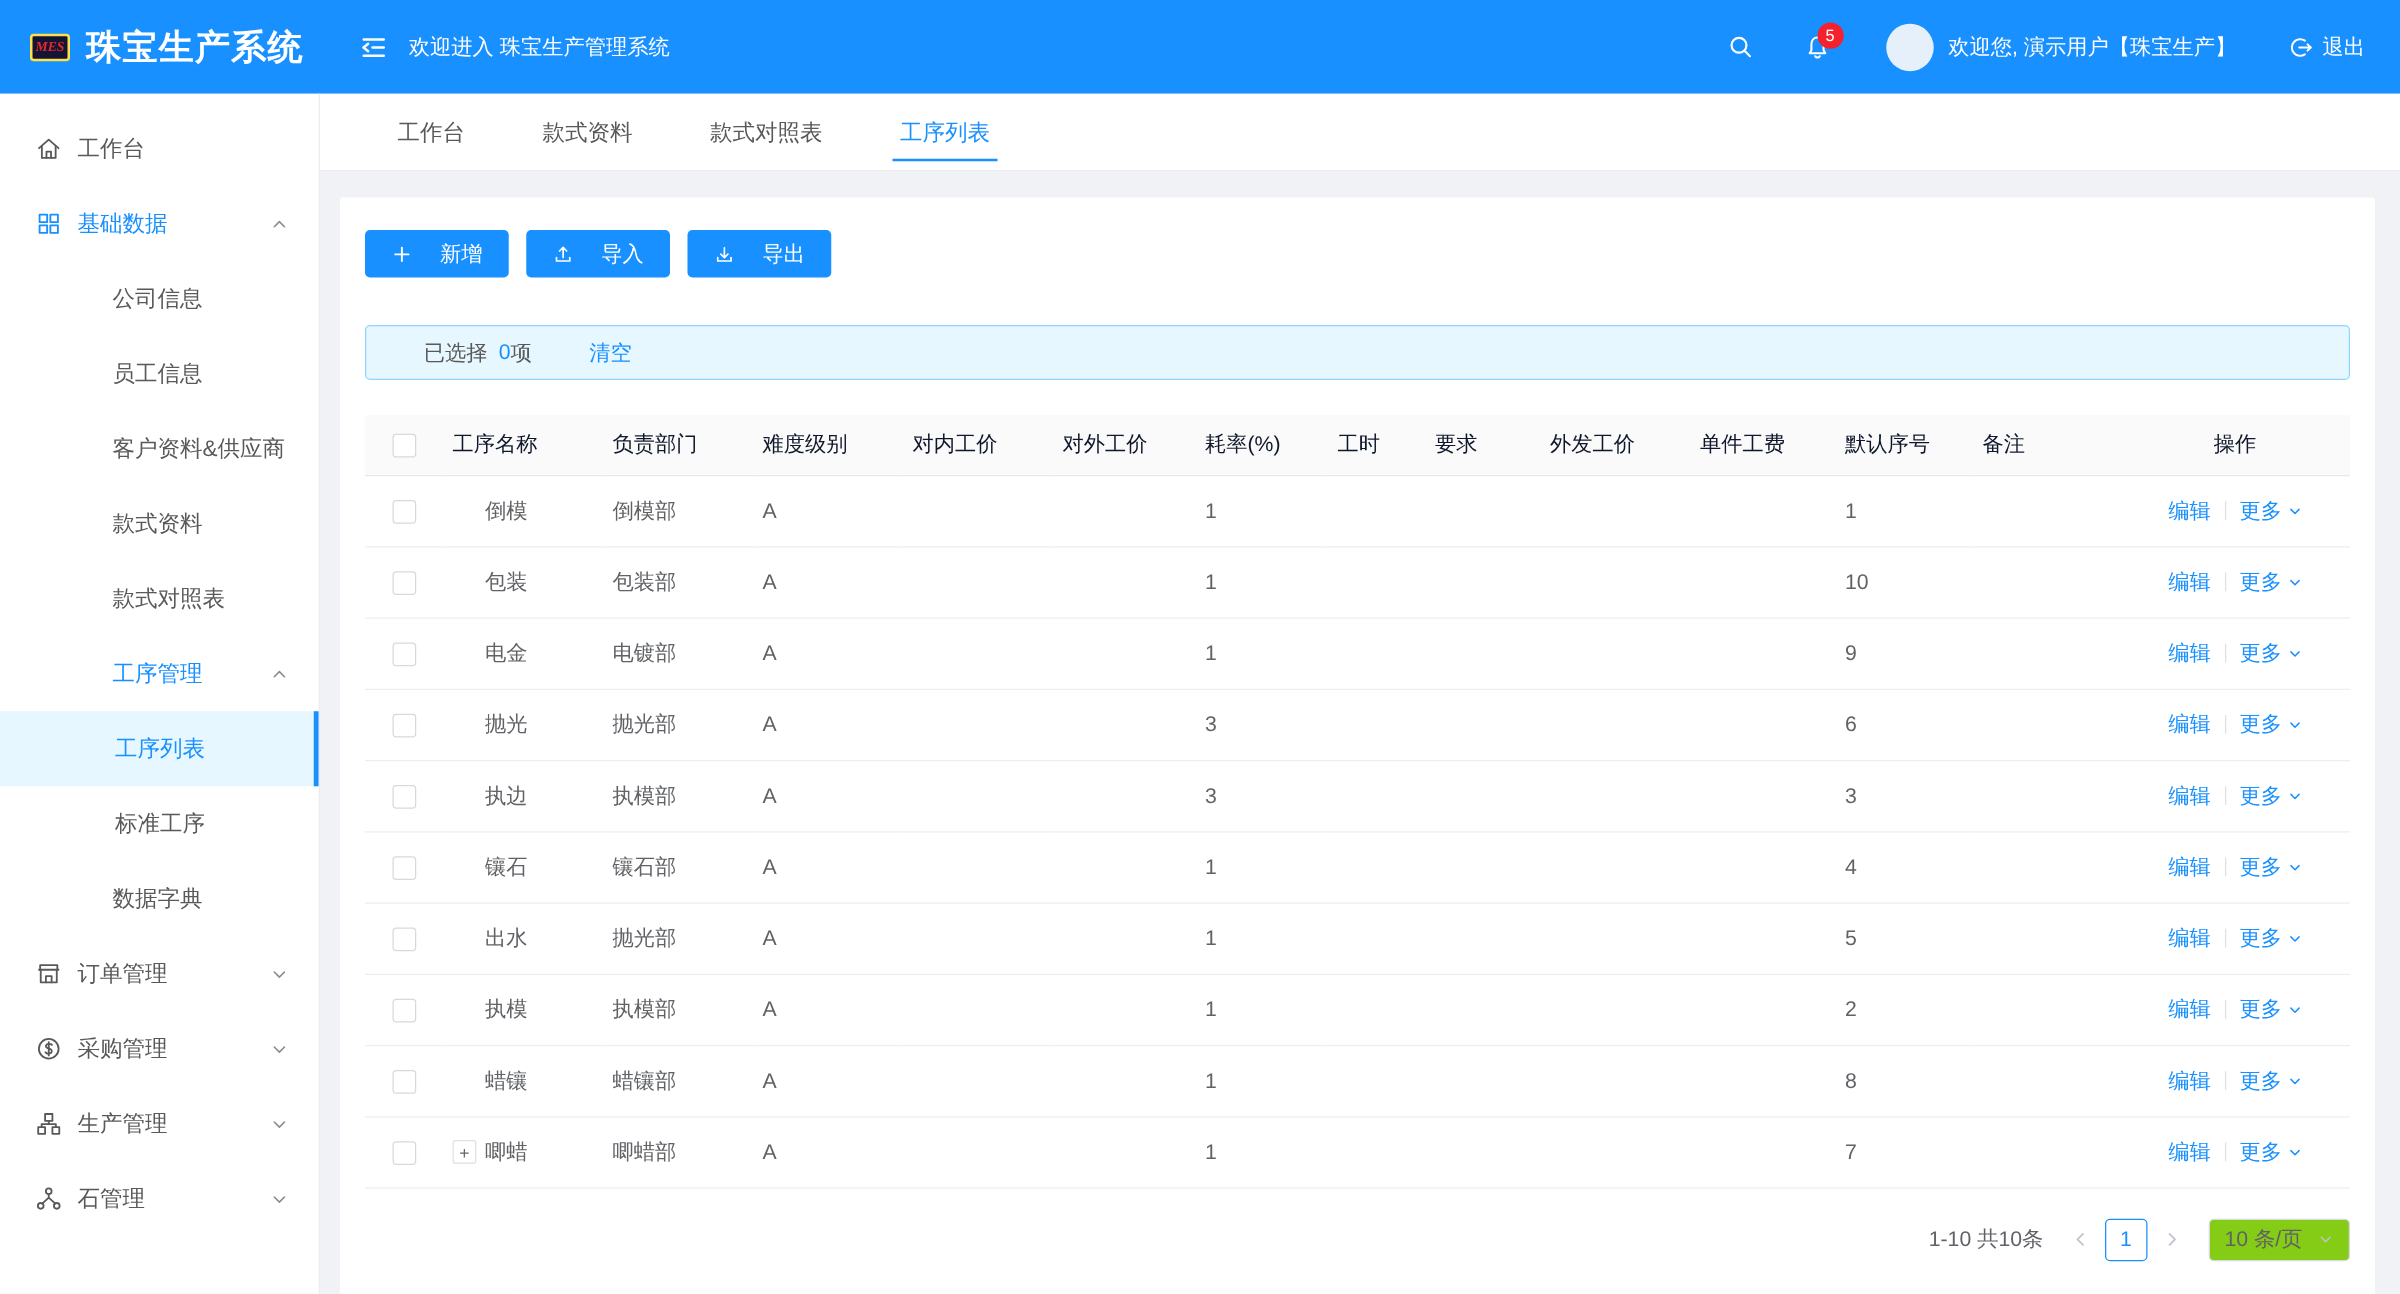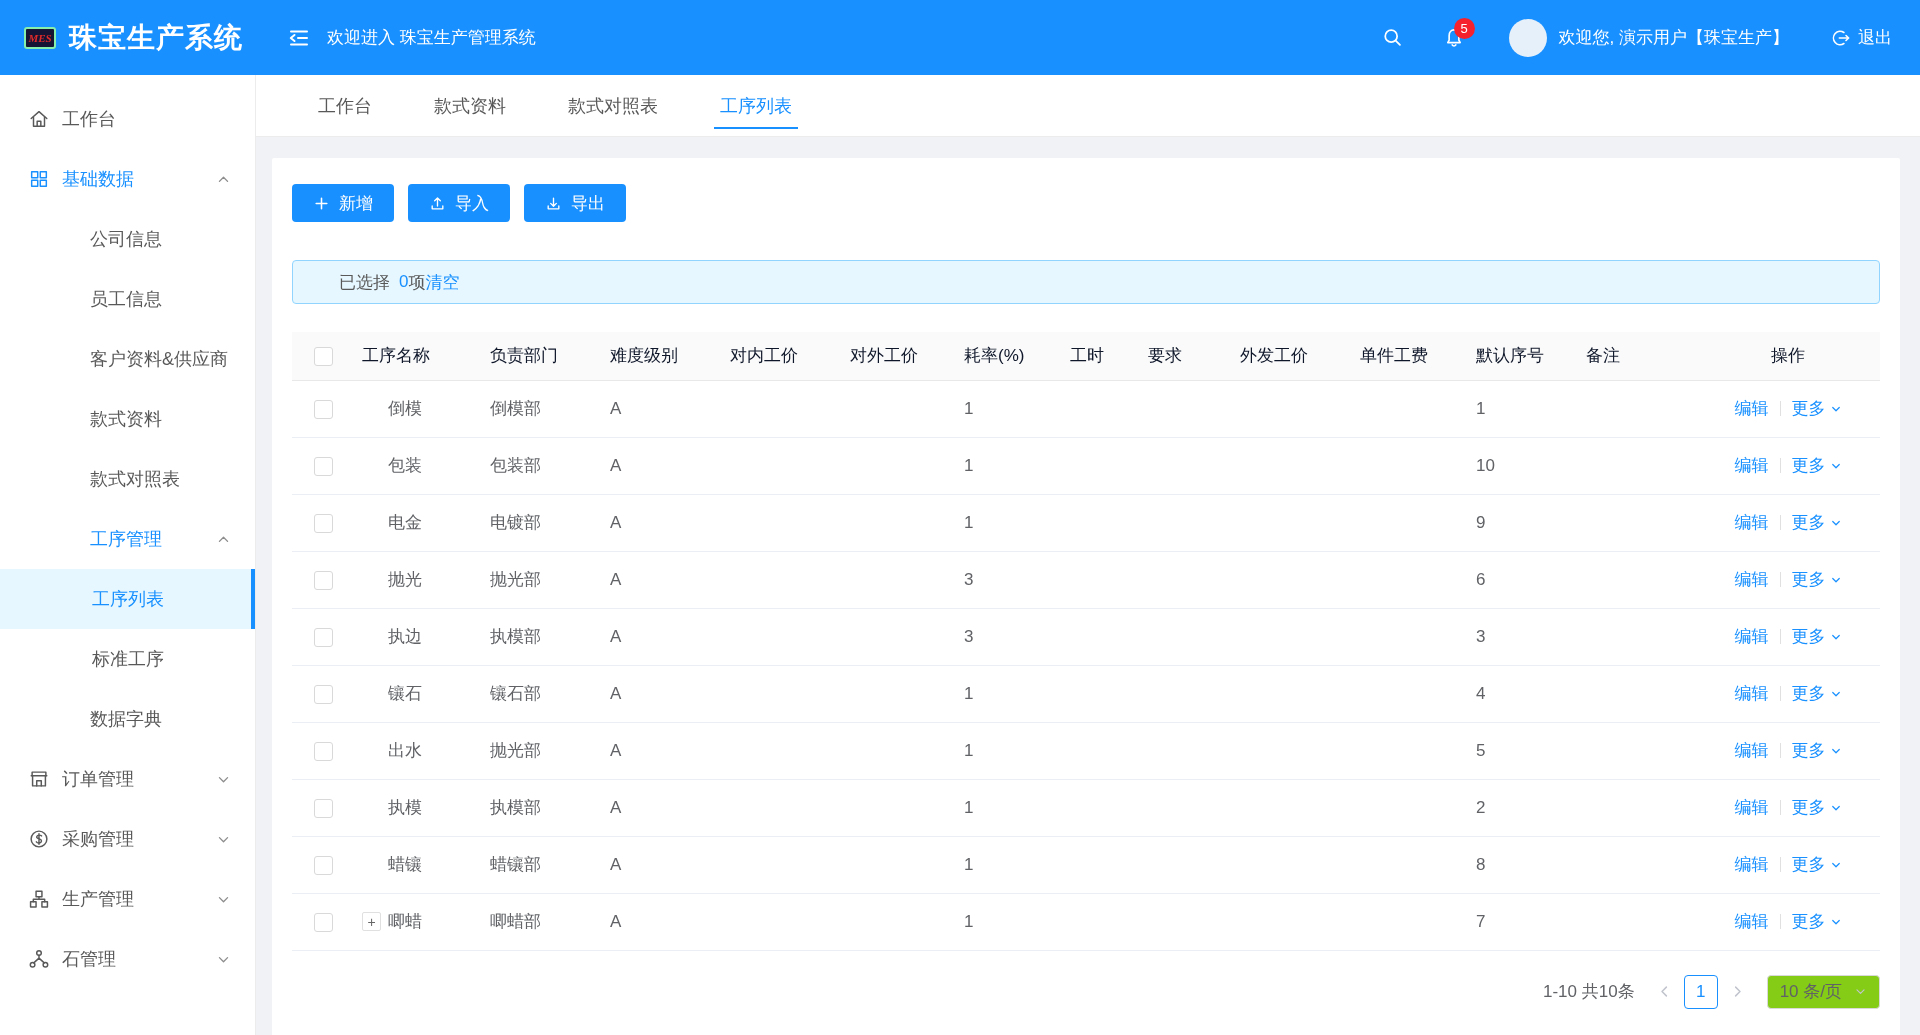--- a/index.html
+++ b/index.html
@@ -2,21 +2,21 @@
 <html><head>
 <meta charset="utf-8">
 <style>
   * { box-sizing: border-box; margin: 0; padding: 0; }
   html,body { width:1920px; height:1035px; overflow:hidden;
     font-family:"Liberation Sans","DejaVu Sans",sans-serif; background:#f0f2f5; color:#606266; }
 
   
   .topbar { height:75px; background:#1890ff; display:flex; align-items:center; color:#fff; }
   .brand { display:flex; align-items:center; padding-left:24px; }
-  .logo-box { width:32px; height:22px; background:#151434; border:2px solid #86efac; border-radius:3px;
+  .logo-box { width:32px; height:22px; background:#151434; border:2px solid #fde047; border-radius:3px;
     display:flex; align-items:center; justify-content:center; font-family:"Liberation Serif",serif;
     font-style:italic; font-weight:bold; font-size:11px; color:#e02a2a; flex:none; }
   .app-title { font-size:28px; font-weight:bold; margin-left:13px; letter-spacing:1px; white-space:nowrap; }
   .fold-btn { margin-left:44px; display:flex; align-items:center; cursor:pointer; }
   .welcome { margin-left:16px; font-size:17px; white-space:nowrap; }
   .topbar-right { margin-left:auto; display:flex; align-items:center; padding-right:28px; }
   .icon-btn { display:flex; align-items:center; justify-content:center; cursor:pointer; }
   .search-wrap { margin-right:40px; }
   .bell-wrap { position:relative; margin-right:44px; }
   .badge { position:absolute; top:-9px; left:11px; min-width:21px; height:21px; padding:0 5px;
@@ -52,28 +52,28 @@
   .tab.active { color:#1890ff; }
   .tab.active::after { content:""; position:absolute; left:-6px; right:-6px; bottom:7px;
     height:2px; background:#1890ff; }
 
   
   .content { flex:1; padding:21px 20px 0 16px; }
   .card { background:#fff; border-radius:2px; padding:26px 20px 30px; height:100%; }
 
   .toolbar { display:flex; gap:14px; margin-bottom:38px; }
   .btn { height:38px; background:#1890ff; color:#fff; border:none; border-radius:4px;
-    font-size:17px; display:inline-flex; align-items:center; gap:9px; padding:0 21px;
+    font-size:17px; display:inline-flex; align-items:center; gap:22px; padding:0 21px;
     font-family:inherit; cursor:pointer; }
 
   .alert { height:44px; display:flex; align-items:center; background:#e6f7ff;
     border:1px solid #91d5ff; border-radius:4px; padding-left:46px; font-size:17px;
     color:#595959; margin-bottom:28px; }
   .alert .count { color:#1890ff; margin-left:9px; }
-  .alert .clear { color:#1890ff; cursor:pointer; }
+  .alert .clear { color:#1890ff; margin-left:46px; cursor:pointer; }
 
   
   table { width:100%; border-collapse:collapse; table-layout:fixed; font-size:17px; }
   thead th { background:#fafafa; height:48px; font-weight:normal; color:#0f172a;
     text-align:left; padding:0 8px; border-bottom:1px solid #e8e8e8; white-space:nowrap; }
   tbody td { height:57px; border-bottom:1px solid #ebeef5; color:#606266; padding:0 8px;
     white-space:nowrap; overflow:hidden; }
   th.c-check, td.c-check { text-align:center; }
   th.c-action, td.c-action { text-align:center; }
   .checkbox { display:inline-block; width:19px; height:19px; border:1px solid #d9d9d9;

